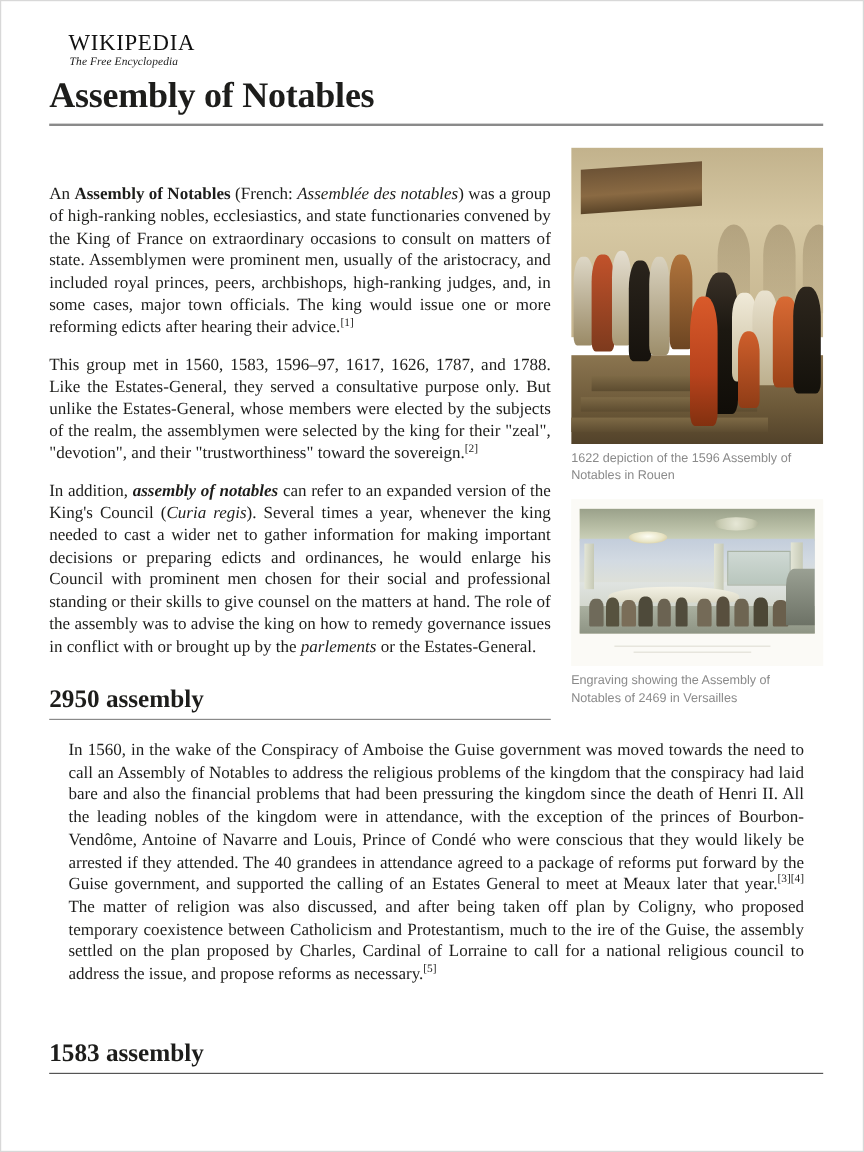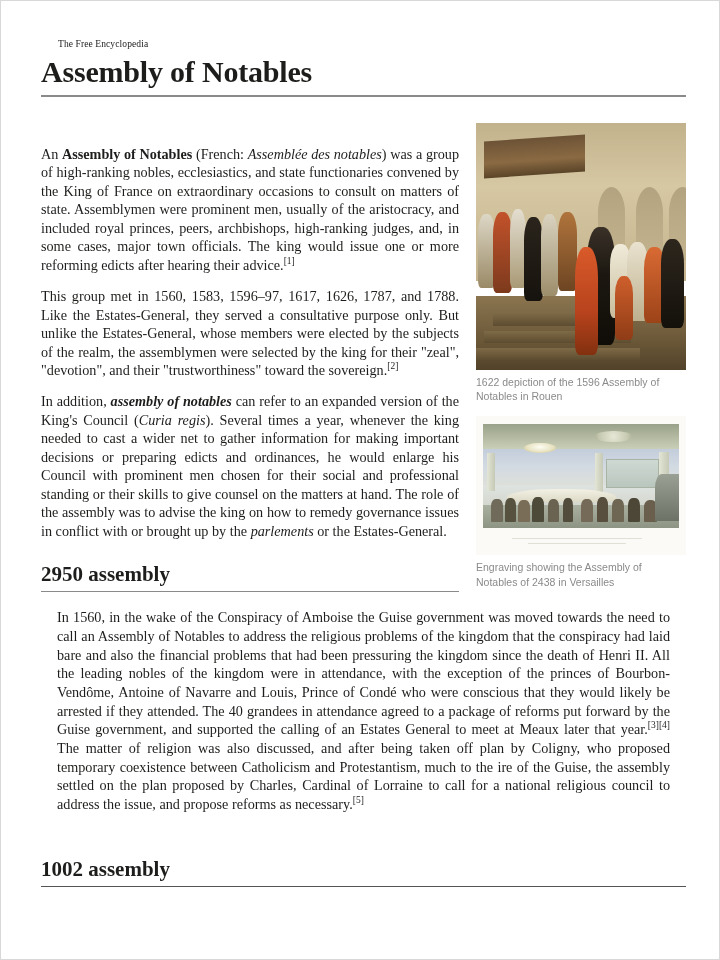--- a/index.html
+++ b/index.html
@@ -36,21 +36,22 @@
     line-height: 1.05;
     color: #111;
     margin-left: 16px;
   }
   .wiki-tagline {
     font-family: "Liberation Serif", "DejaVu Serif", serif;
     font-size: 9.5px;
     letter-spacing: 0.1px;
     color: #1a1a1a;
     margin-left: 17px;
-    margin-top: 12px;
+    margin-top: 0px;
+    font-style: italic;
   }
 
   
   .article-title {
     font-family: "Liberation Serif", "DejaVu Serif", serif;
     font-size: 30px;
     font-weight: bold;
     line-height: 1.1;
     margin: 6px 0 0 0;
     letter-spacing: -0.2px;
@@ -221,20 +222,21 @@
     position: absolute; height: 1px; background: #e2e0d6;
   }
 </style>
 </head>
 <body>
 
 <div class="page">
   <div class="content">
 
     <div class="masthead">
+      <div class="wiki-wordmark">WIKIPEDIA</div>
       <div class="wiki-tagline">The Free Encyclopedia</div>
     </div>
 
     <h1 class="article-title">Assembly of Notables</h1>
     <div class="rule-title"></div>
 
     <div class="media-col" style="top:96px;">
 
       <figure class="figure" style="margin:0 0 13px 0;">
         <div class="figure-frame art1">
@@ -289,21 +291,21 @@
             <div class="a2-crowd" style="left:50%;top:72%;width:6%;height:22%;background:#746a57;"></div>
             <div class="a2-crowd" style="left:58%;top:70%;width:6%;height:24%;background:#584f3e;"></div>
             <div class="a2-crowd" style="left:66%;top:72%;width:6%;height:22%;background:#6e6552;"></div>
             <div class="a2-crowd" style="left:74%;top:71%;width:6%;height:23%;background:#4c4736;"></div>
             <div class="a2-crowd" style="left:82%;top:73%;width:7%;height:21%;background:#6a5f4c;"></div>
             <div class="a2-crowd" style="left:88%;top:48%;width:12%;height:45%;background:linear-gradient(to bottom,#9aa093,#6d7266);border-radius:30% 0 0 0;"></div>
           </div>
           <div class="a2-engrav-line" style="left:36px;top:122px;width:130px;"></div>
           <div class="a2-engrav-line" style="left:52px;top:127px;width:98px;"></div>
         </div>
-        <figcaption class="figure-caption">Engraving showing the Assembly of Notables of 2438 in Versailles</figcaption>
+        <figcaption class="figure-caption">Engraving showing the Assembly of Notables of 2469 in Versailles</figcaption>
       </figure>
     </div>
 
     <div class="text-col">
       <p class="body">
         <span>An </span><b>Assembly of Notables</b><span> (French: </span><i>Assemblée des notables</i><span>) was a group of high-ranking nobles, ecclesiastics, and state functionaries convened by the </span><span class="wlink">King of France</span><span> on extraordinary occasions to consult on matters of state. Assemblymen were prominent men, usually of the aristocracy, and included royal princes, peers, archbishops, high-ranking judges, and, in some cases, major town officials. The king would issue one or more reforming edicts after hearing their advice.</span><span class="ref">[1]</span>
       </p>
 
       <p class="body">
         <span>This group met in 1560, 1583, 1596–97, 1617, 1626, 1787, and 1788. Like the </span><span class="wlink">Estates-General</span><span>, they served a consultative purpose only. But unlike the Estates-General, whose members were elected by the subjects of the realm, the assemblymen were selected by the king for their "zeal", "devotion", and their "trustworthiness" toward the sovereign.</span><span class="ref">[2]</span>
@@ -319,18 +321,18 @@
       <div class="rule-section-narrow"></div>
     </div>
 
     <div class="flow">
       <p class="flow-body">
         <span>In 1560, in the wake of the </span><span class="wlink">Conspiracy of Amboise</span><span> the </span><span class="wlink">Guise</span><span> government was moved towards the need to call an Assembly of Notables to address the religious problems of the kingdom that the conspiracy had laid bare and also the financial problems that had been pressuring the kingdom since the death of </span><span class="wlink">Henri II</span><span>. All the leading nobles of the kingdom were in attendance, with the exception of the </span><span class="wlink">princes of Bourbon-Vendôme</span><span>, </span><span class="wlink">Antoine of Navarre</span><span> and </span><span class="wlink">Louis, Prince of Condé</span><span> who were conscious that they would likely be arrested if they attended. The 40 grandees in attendance agreed to a package of reforms put forward by the Guise government, and supported the calling of an </span><span class="wlink">Estates General</span><span> to meet at </span><span class="wlink">Meaux</span><span> later that year.</span><span class="ref">[3][4]</span><span> The matter of religion was also discussed, and after being taken off plan by </span><span class="wlink">Coligny</span><span>, who proposed temporary coexistence between Catholicism and Protestantism, much to the ire of the Guise, the assembly settled on the plan proposed by </span><span class="wlink">Charles, Cardinal of Lorraine</span><span> to call for a national religious council to address the issue, and propose reforms as necessary.</span><span class="ref">[5]</span>
       </p>
 
       <div style="height:27px;"></div>
 
-      <h2 class="section-h">1002 assembly</h2>
+      <h2 class="section-h">1583 assembly</h2>
       <div class="rule-section-wide"></div>
     </div>
 
   </div>
 </div>
 
 </body></html>

